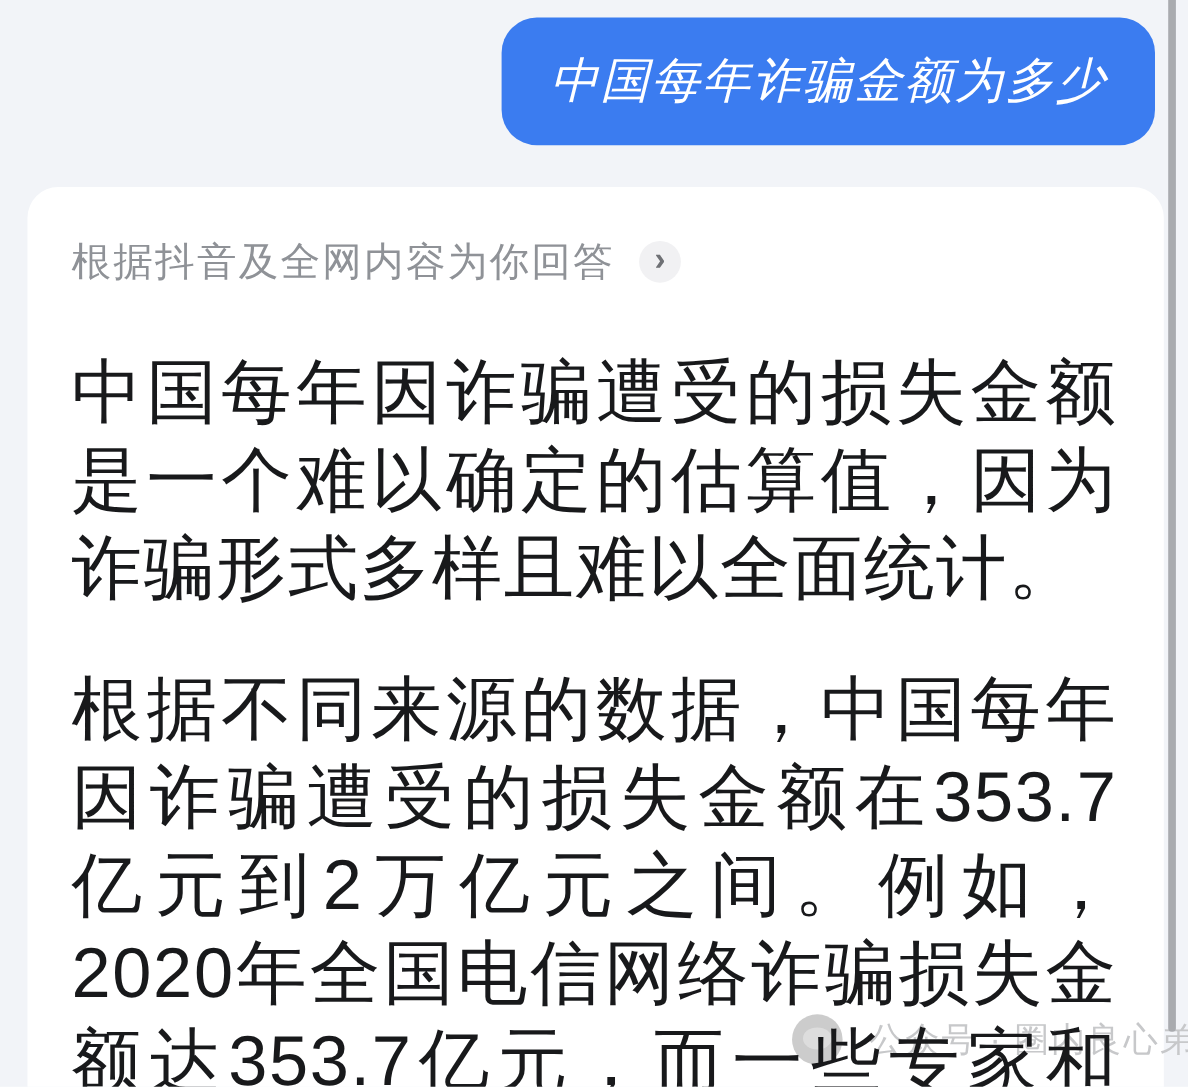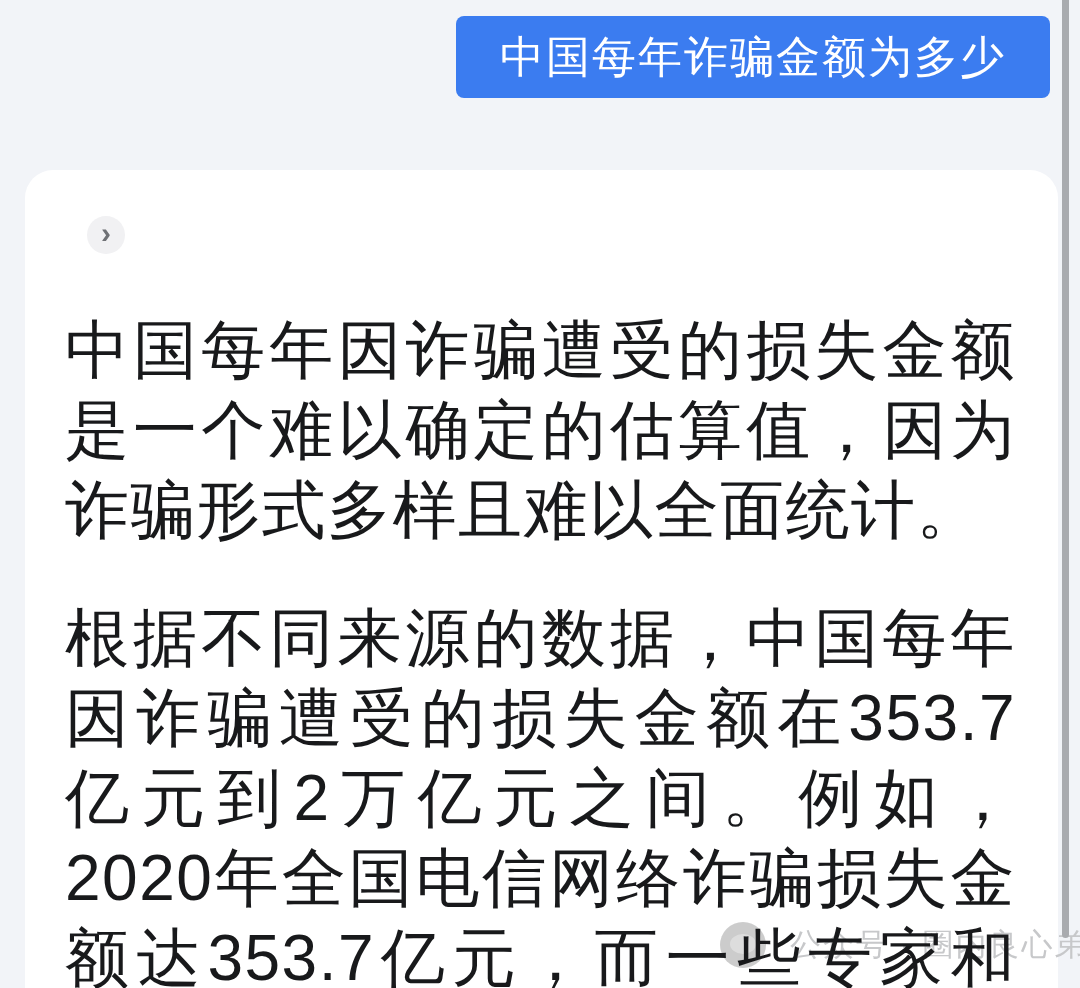--- a/index.html
+++ b/index.html
@@ -14,23 +14,24 @@
   
   .user-bubble {
     position:absolute;
     top:16px;
     right:30px;
     background:#3B7CF0;
     color:#ffffff;
     font-size:44px;
     line-height:50px;
     letter-spacing:2px;
-    padding:16px 44px;
-    border-radius:8px;
+    padding:33px 44px;
+    border-radius:32px;
     white-space:nowrap;
+    font-style:italic;
   }
 
   
   .answer-card {
     position:absolute;
     left:25px;
     right:22px;
     top:170px;
     bottom:-60px;
     background:#ffffff;
@@ -127,20 +128,21 @@
   }
 </style>
 </head>
 <body>
 
 <div class="user-bubble">中国每年诈骗金额为多少</div>
 
 <div class="answer-card">
 
   <div class="source-row">
+    <div class="source-label">根据抖音及全网内容为你回答</div>
     <div class="chevron-badge">
       <span>›</span>
     </div>
   </div>
 
   <div class="answer-body">
     <p class="p1">中国每年因诈骗遭受的损失金额是一个难以确定的估算值，因为诈骗形式多样且难以全面统计。</p>
     <p class="p2">根据不同来源的数据，中国每年因诈骗遭受的损失金额在353.7亿元到2万亿元之间。例如，2020年全国电信网络诈骗损失金额达353.7亿元，而一些专家和媒体报道称，诈骗集团一年在中国骗走的钱有2万亿元。</p>
   </div>
 

